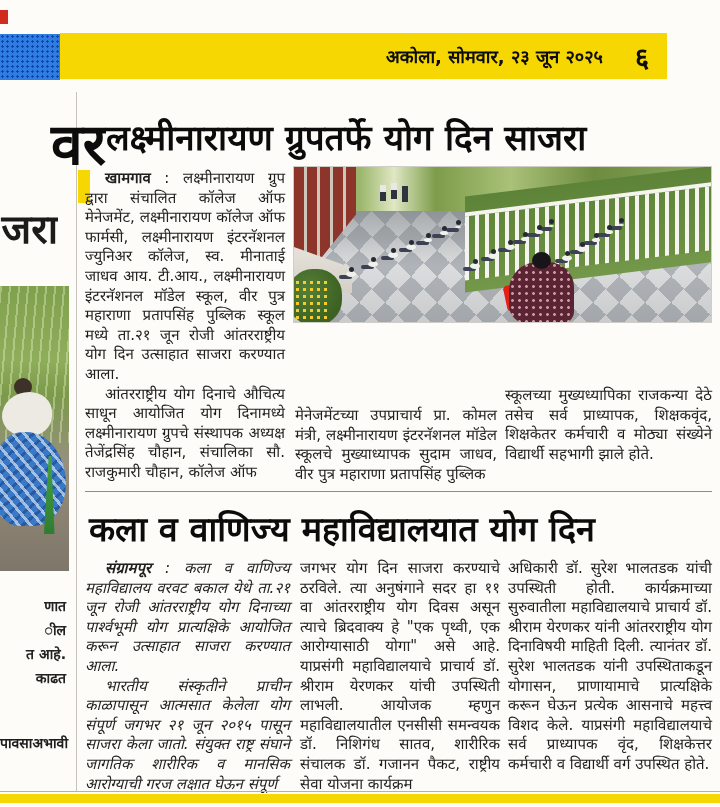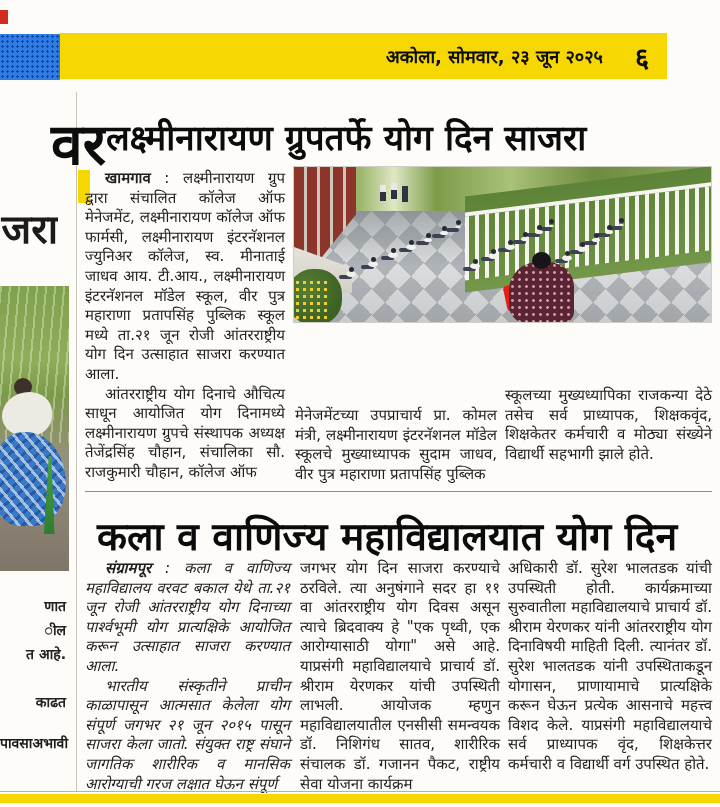--- a/index.html
+++ b/index.html
@@ -29,27 +29,27 @@
       background:repeating-linear-gradient(95deg,rgba(232,242,200,.4) 0 2px,rgba(0,0,0,0) 2px 9px);}
   .lp-head{position:absolute;left:14px;top:92px;width:18px;height:18px;background:#3d3129;border-radius:50%;}
   .lp-shirt{position:absolute;left:2px;top:106px;width:50px;height:44px;background:#eceae3;border-radius:55% 45% 45% 45%;}
   .lp-lungi{position:absolute;left:-6px;top:146px;width:72px;height:94px;border-radius:40% 55% 45% 35%;
       background-color:#3a79c5;
       background-image:repeating-linear-gradient(50deg,rgba(255,255,255,.55) 0 3px,rgba(0,0,0,0) 3px 9px),
                        repeating-linear-gradient(-40deg,rgba(20,60,130,.5) 0 3px,rgba(0,0,0,0) 3px 9px);}
   .lp-grass{position:absolute;left:42px;top:170px;width:16px;height:78px;
       background:linear-gradient(180deg,#44a344,#2f7d2f);clip-path:polygon(42% 0,58% 0,78% 100%,12% 100%);}
   .frag-line{position:absolute;left:0;width:66px;text-align:right;font-size:14px;font-weight:600;color:#222;}
-  .f1{top:596px;} .f2{top:620px;} .f3{top:644px;} .f4{top:668px;margin-top:24px;}
+  .f1{top:596px;} .f2{top:620px;} .f3{top:644px;} .f4{top:668px;}
   .frag-paus{position:absolute;left:0;top:733px;width:72px;text-align:left;font-size:14px;font-weight:700;color:#1c1c1c;}
 
   
   .h1{position:absolute;left:90px;top:100px;width:628px;margin:16px;font-size:35px;line-height:44px;
       font-weight:800;color:#0b0b0b;}
-  .h2{position:absolute;left:85px;top:505px;width:600px;margin:12px;font-size:39px;line-height:40px;
+  .h2{position:absolute;left:85px;top:505px;width:600px;margin:4px;font-size:34px;line-height:40px;
       font-weight:800;color:#0b0b0b;}
   .body-text{font-size:15px;line-height:19.6px;text-align:justify;color:#1f1f1f;}
   .body-text p{margin:0;}
   .body-text p.indent{text-indent:20px;}
   .a1col1{position:absolute;left:85px;top:169px;width:200px;}
   .a1col2{position:absolute;left:295px;top:386px;width:202px;margin-top:20px;}
   .a1col3{position:absolute;left:505px;top:386px;width:207px;}
   .a2col1{position:absolute;left:85px;top:559px;width:205px;font-style:italic;}
   .a2col2{position:absolute;left:300px;top:559px;width:200px;}
   .a2col3{position:absolute;left:508px;top:559px;width:204px;}

